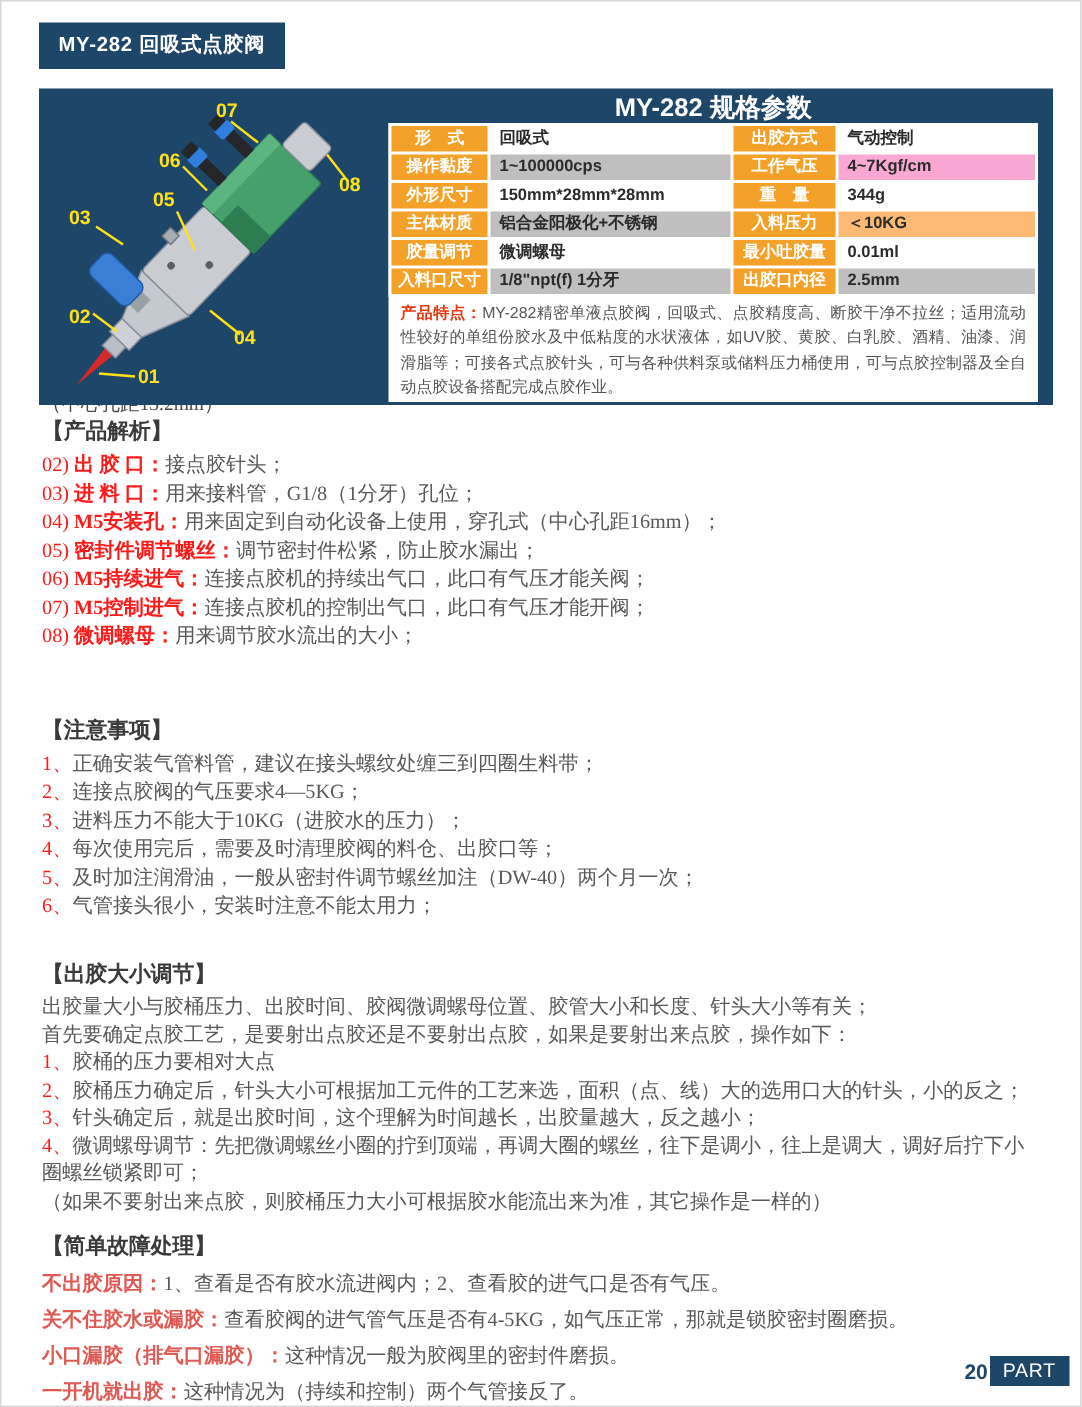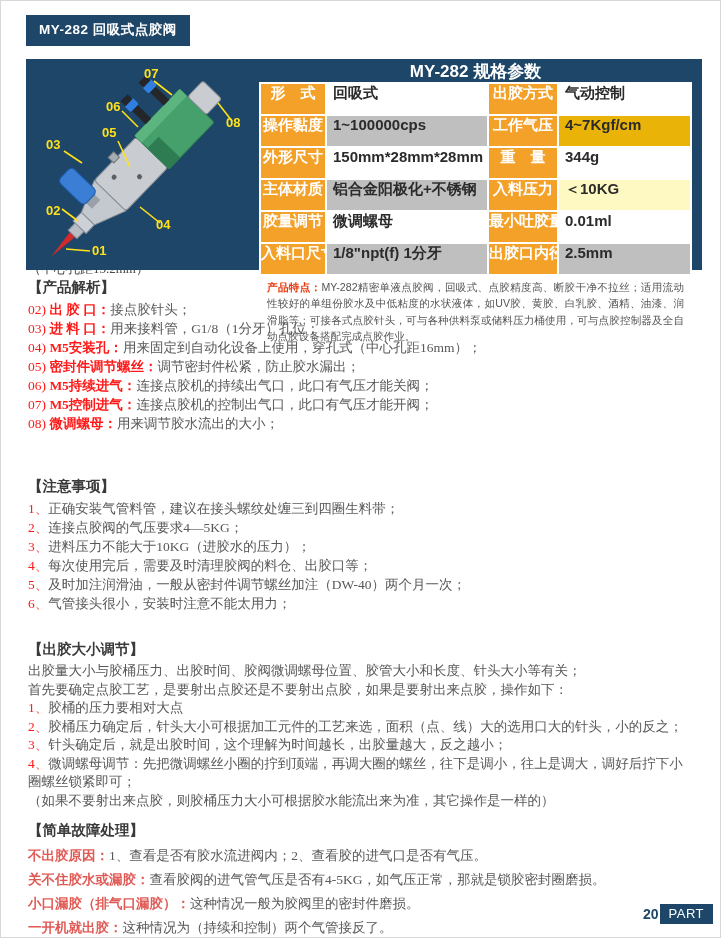--- a/index.html
+++ b/index.html
@@ -32,21 +32,21 @@
     position:absolute;left:233px;top:2px;width:433px;height:21px;
     color:#ffffff;font-size:17px;font-weight:bold;text-align:center;line-height:21px;
   }
   .spec-panel{
     position:absolute;left:233px;top:23px;width:433px;height:186px;background:#ffffff;
   }
   .spec-grid{
     display:grid;grid-template-columns:64px 160px 68px 1fr;gap:2px;
     padding:2px;box-sizing:border-box;background:#fff;
   }
-  .spec-cell{height:30px;line-height:17px;font-size:15px;overflow:hidden;white-space:nowrap;}
+  .spec-cell{height:17px;line-height:17px;font-size:11px;overflow:hidden;white-space:nowrap;}
   .spec-label{background:#f3a129;color:#fff;font-weight:bold;text-align:center;}
   .spec-value{color:#2b2b2b;padding-left:6px;font-weight:bold;}
   .features{
     padding:3px 8px 0 8px;font-size:10.6px;line-height:16.4px;color:#555;text-align:justify;
   }
   .features .lead{color:#e8380d;font-weight:bold;}
   
   .section{position:absolute;left:27px;width:668px;color:#595757;}
   .sec-heading{font-size:14.5px;font-weight:bold;color:#3a3a3a;margin:0 0 3px 0;
     font-family:"Liberation Sans","DejaVu Sans",sans-serif;}
@@ -134,31 +134,31 @@
   <div class="spec-panel">
     <div class="spec-grid">
       <div class="spec-cell spec-label row-even">形　式</div>
       <div class="spec-cell spec-value" style="background:#fff">回吸式</div>
       <div class="spec-cell spec-label">出胶方式</div>
       <div class="spec-cell spec-value" style="background:#fff">气动控制</div>
 
       <div class="spec-cell spec-label">操作黏度</div>
       <div class="spec-cell spec-value" style="background:#bfbfbf">1~100000cps</div>
       <div class="spec-cell spec-label">工作气压</div>
-      <div class="spec-cell spec-value" style="background:#eab308">4~7Kgf/cm</div>
+      <div class="spec-cell spec-value" style="background:#f9a8d4">4~7Kgf/cm</div>
 
       <div class="spec-cell spec-label">外形尺寸</div>
       <div class="spec-cell spec-value" style="background:#fff">150mm*28mm*28mm</div>
       <div class="spec-cell spec-label">重　量</div>
       <div class="spec-cell spec-value" style="background:#fff">344g</div>
 
       <div class="spec-cell spec-label">主体材质</div>
       <div class="spec-cell spec-value" style="background:#bfbfbf">铝合金阳极化+不锈钢</div>
       <div class="spec-cell spec-label">入料压力</div>
-      <div class="spec-cell spec-value" style="background:#fef9c3">＜10KG</div>
+      <div class="spec-cell spec-value" style="background:#fdba74">＜10KG</div>
 
       <div class="spec-cell spec-label">胶量调节</div>
       <div class="spec-cell spec-value" style="background:#fff">微调螺母</div>
       <div class="spec-cell spec-label">最小吐胶量</div>
       <div class="spec-cell spec-value" style="background:#fff">0.01ml</div>
 
       <div class="spec-cell spec-label">入料口尺寸</div>
       <div class="spec-cell spec-value" style="background:#bfbfbf">1/8"npt(f) 1分牙</div>
       <div class="spec-cell spec-label">出胶口内径</div>
       <div class="spec-cell spec-value" style="background:#bfbfbf">2.5mm</div>

